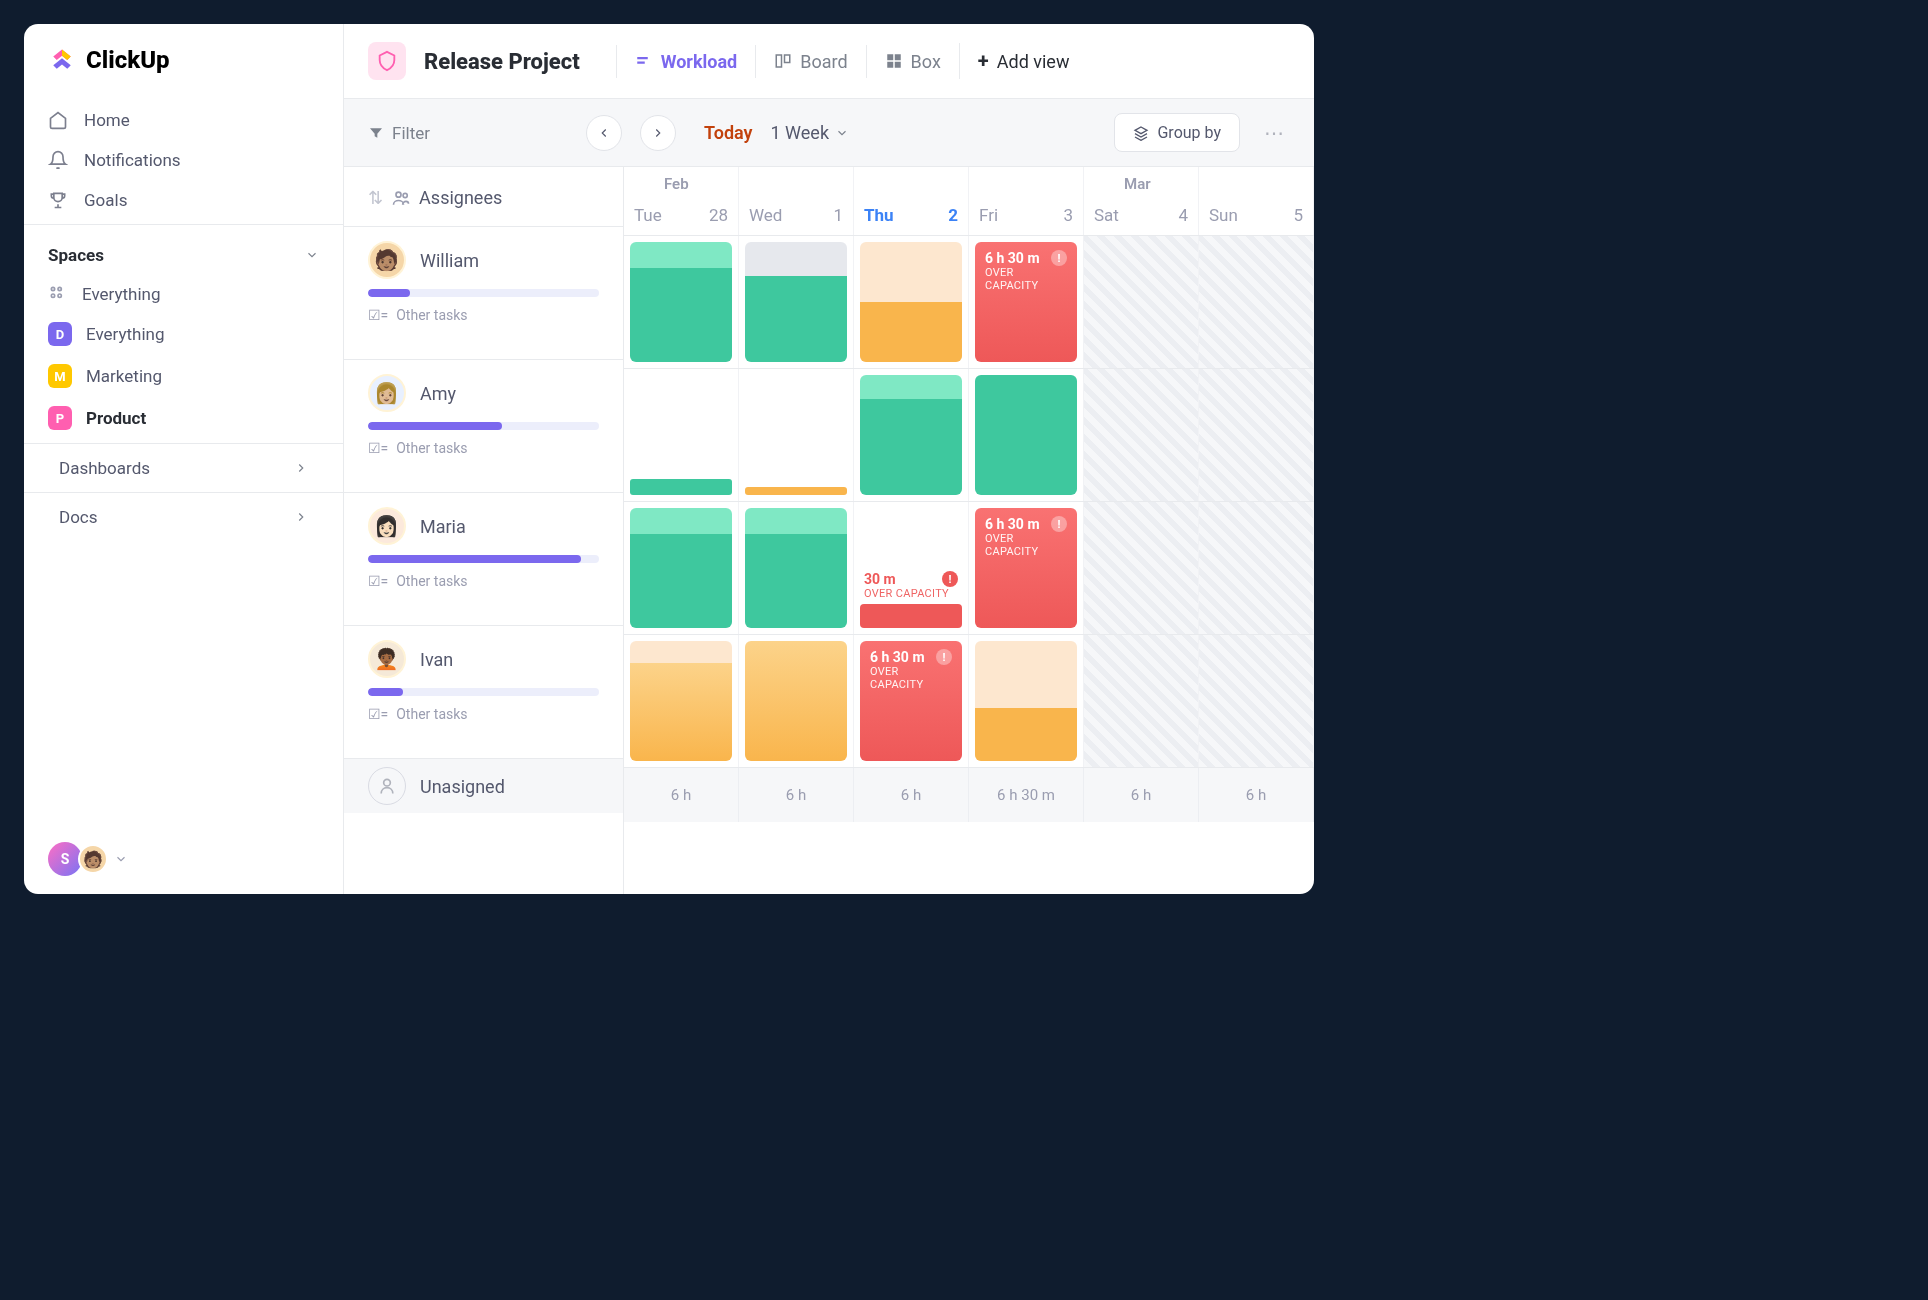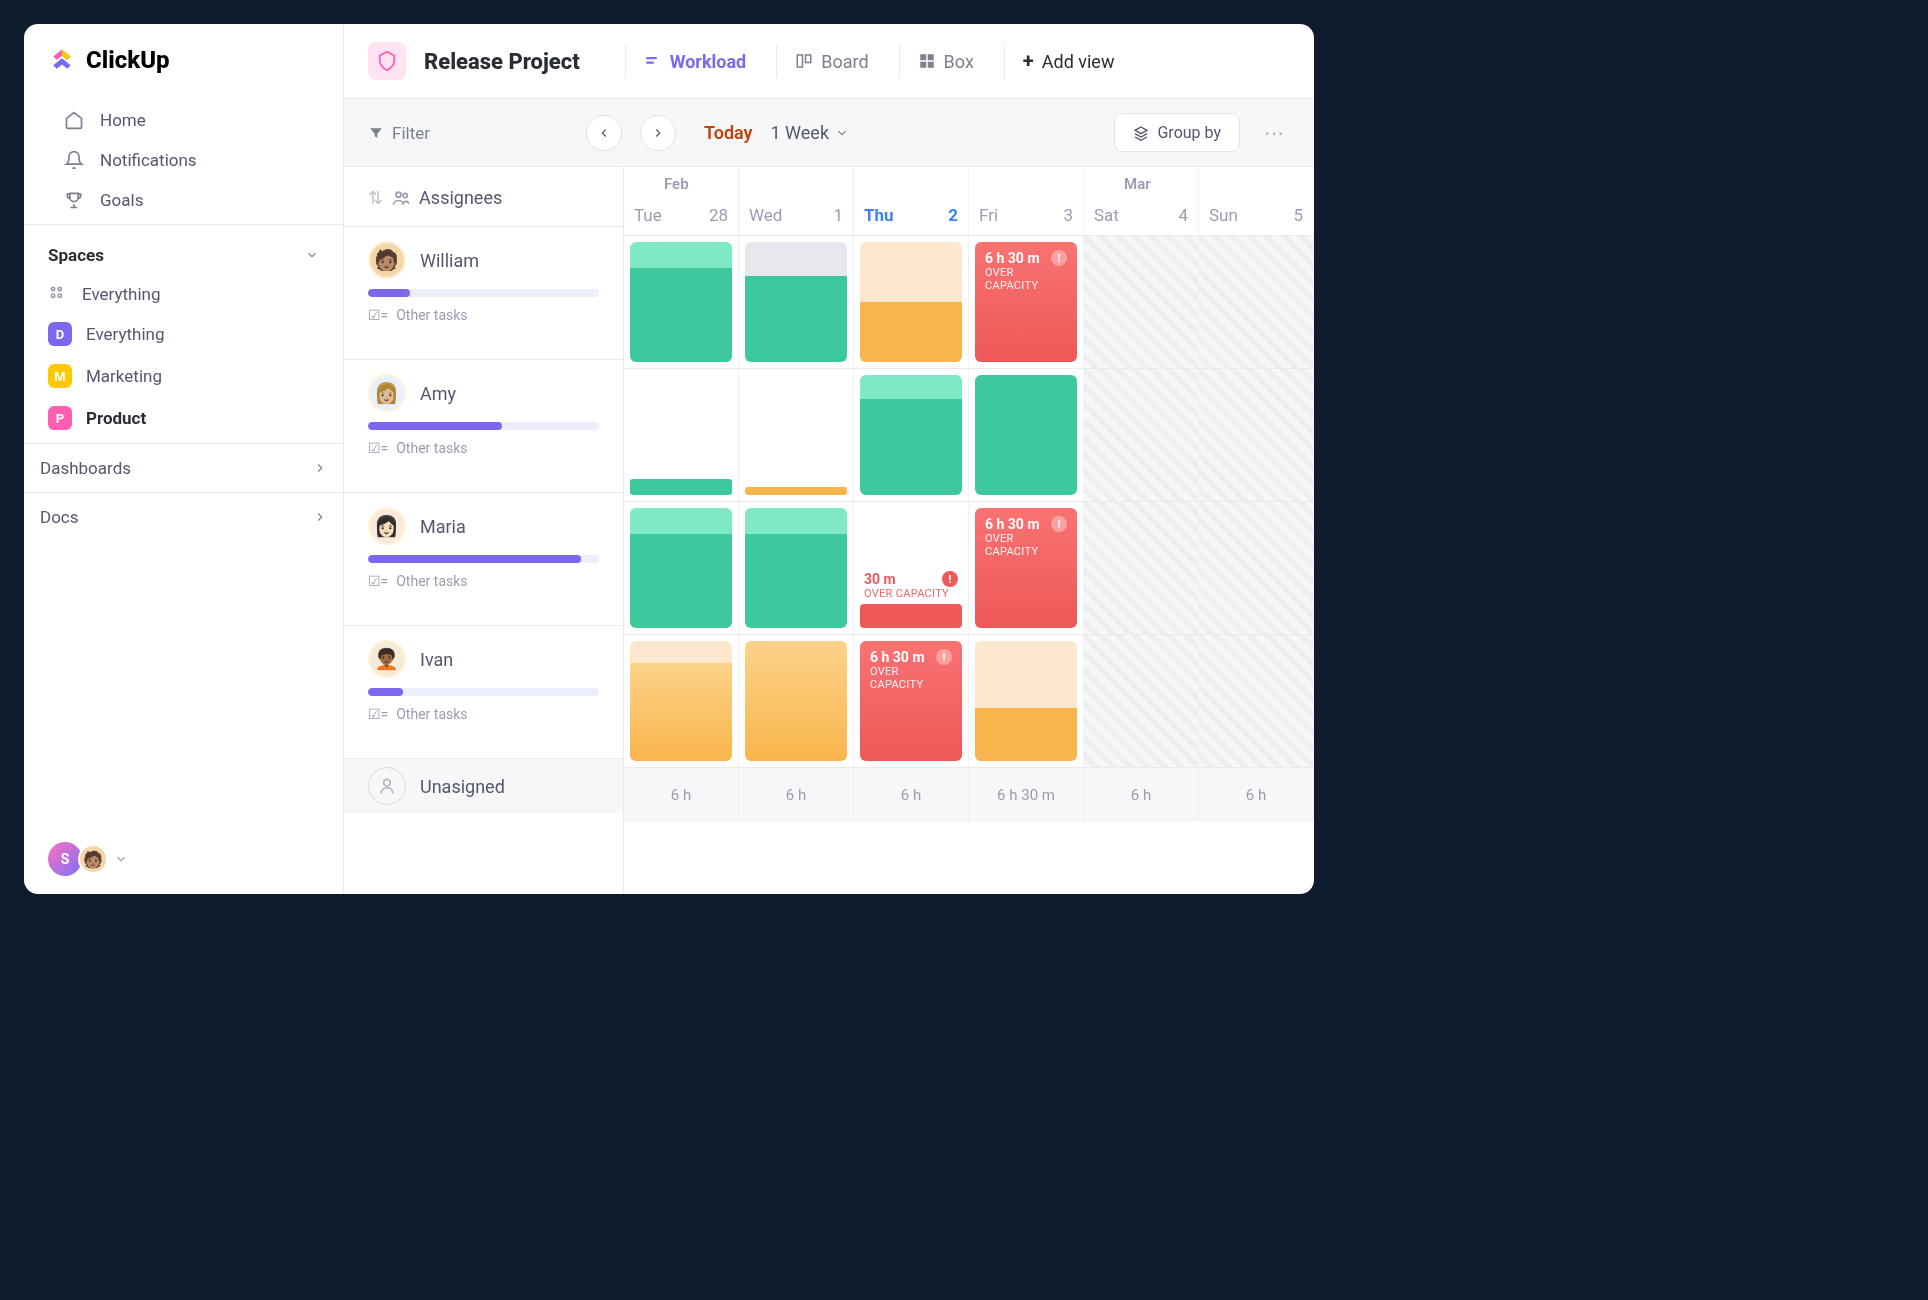--- a/index.html
+++ b/index.html
@@ -1,37 +1,37 @@
 <!DOCTYPE html>
 <html><head>
 <meta charset="utf-8">
 <style>
 * { margin:0; padding:0; box-sizing:border-box; font-family:-apple-system,BlinkMacSystemFont,"Segoe UI",Roboto,sans-serif; }
 body { background:#0f1c2e; padding:24px; }
 .app { background:#fff; border-radius:14px; overflow:hidden; display:flex; height:870px; width:1290px; }
 .sidebar { width:320px; border-right:1px solid #e8eaed; display:flex; flex-direction:column; }
 .logo { display:flex; align-items:center; gap:10px; padding:22px 24px; font-size:24px; font-weight:800; }
 .logo-mark svg { display:block; }
-.nav { padding:4px 16px; }
+.nav { padding:4px 0; }
 .nav-item { display:flex; align-items:center; gap:14px; padding:10px 24px; font-size:17px; color:#54586d; cursor:pointer; }
 .nav-item .icon { width:22px; color:#7c7f8e; }
 .section { border-top:1px solid #e8eaed; padding:14px 0 4px; }
 .section-header { display:flex; align-items:center; justify-content:space-between; padding:6px 24px 10px; font-size:17px; font-weight:700; color:#292d34; cursor:pointer; }
 .space-item { display:flex; align-items:center; gap:14px; padding:9px 24px; font-size:17px; color:#54586d; cursor:pointer; }
 .space-item.active { font-weight:700; color:#292d34; }
 .space-badge { width:24px; height:24px; border-radius:6px; display:flex; align-items:center; justify-content:center; font-size:13px; font-weight:700; color:#fff; }
-.section-row { display:flex; align-items:center; justify-content:space-between; padding:14px 16px; font-size:17px; color:#54586d; border-top:1px solid #e8eaed; cursor:pointer; }
+.section-row { display:flex; align-items:center; justify-content:space-between; padding:14px 35px; font-size:17px; color:#54586d; border-top:1px solid #e8eaed; cursor:pointer; }
 .sidebar-footer { margin-top:auto; padding:18px 24px; display:flex; align-items:center; gap:6px; }
 .avatar-s { width:34px; height:34px; border-radius:50%; background:linear-gradient(135deg,#ff6ec4,#7873f5); display:flex; align-items:center; justify-content:center; color:#fff; font-weight:700; font-size:14px; }
 .avatar-u { width:30px; height:30px; border-radius:50%; background:#f5d6a8; margin-left:-10px; border:2px solid #fff; display:flex; align-items:center; justify-content:center; font-size:16px; }
 .main { flex:1; display:flex; flex-direction:column; overflow:hidden; }
 .topbar { display:flex; align-items:center; gap:18px; padding:18px 24px; border-bottom:1px solid #e8eaed; }
 .proj-icon { width:38px; height:38px; border-radius:8px; background:#ffe3f0; display:flex; align-items:center; justify-content:center; color:#ff5fb0; }
 .proj-title { font-size:22px; font-weight:800; color:#292d34; }
-.tabs { display:flex; align-items:center; gap:12px; margin-left:27px; }
+.tabs { display:flex; align-items:center; gap:0; margin-left:18px; }
 .tab { display:flex; align-items:center; gap:8px; padding:6px 18px; font-size:18px; color:#7c828d; border-left:1px solid #e8eaed; cursor:pointer; }
 .tab.active { color:#7b68ee; font-weight:700; }
 .filterbar { display:flex; align-items:center; gap:18px; padding:14px 24px; border-bottom:1px solid #e8eaed; background:#f6f7f9; }
 .filter-btn { display:flex; align-items:center; gap:8px; color:#7c828d; font-size:17px; cursor:pointer; }
 .circle-btn { width:36px; height:36px; border:1px solid #e2e4e9; border-radius:50%; background:#fff; display:flex; align-items:center; justify-content:center; color:#54586d; cursor:pointer; }
 .today-txt { font-size:18px; color:#c2410c; font-weight:600; margin-left:10px; }
 .range-sel { display:flex; align-items:center; gap:6px; font-size:18px; color:#54586d; cursor:pointer; }
 .spacer { flex:1; }
 .groupby-btn { display:flex; align-items:center; gap:8px; padding:9px 18px; border:1px solid #e2e4e9; border-radius:8px; background:#fff; font-size:16px; color:#54586d; cursor:pointer; }
 .more-btn { color:#b0b3bc; font-size:20px; padding:0 6px; cursor:pointer; }

